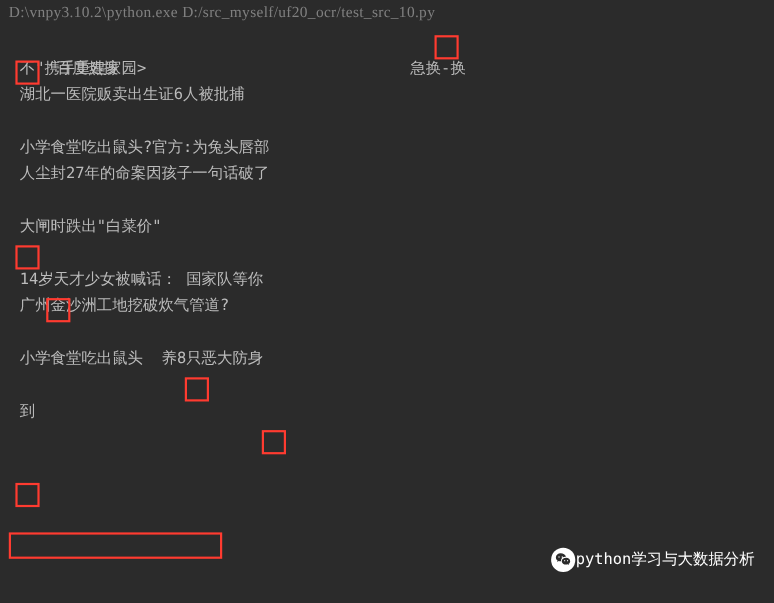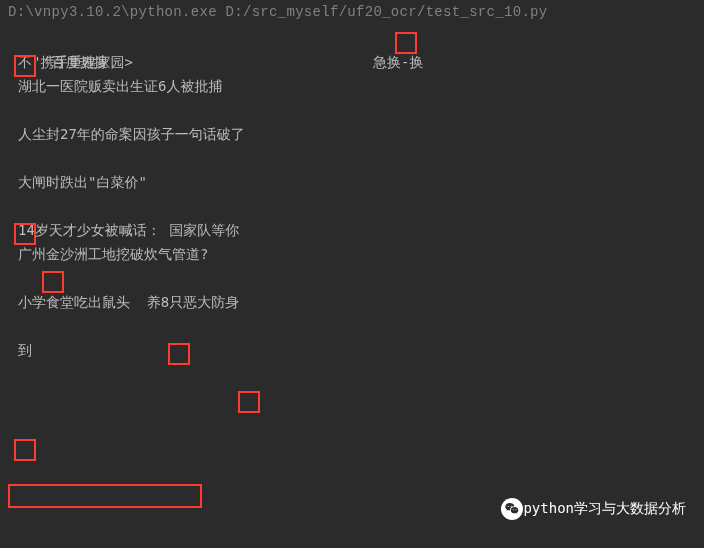--- a/index.html
+++ b/index.html
@@ -8,21 +8,21 @@
     height: 548px;
     background: #2b2b2b;
     font-family: "Microsoft YaHei", "SimSun", monospace, sans-serif;
     font-size: 14px;
     color: #a9b7c6;
     position: relative;
     overflow: hidden;
   }
   .cmd-line {
     color: #808080;
-    font-family: Liberation Mono, monospace;
+    font-family: Liberation Serif, serif;
     font-size: 14px;
     padding: 4px 20px 2px 8px;
     letter-spacing: 0.3px;
     white-space: pre;
   }
   .content {
     padding: 4px 18px 0 18px;
     position: relative;
   }
   .line {
@@ -63,20 +63,21 @@
 
 <div class="cmd-line">D:\vnpy3.10.2\python.exe D:/src_myself/uf20_ocr/test_src_10.py</div>
 
 <div class="content">
   <div class="line">
     <span>百度热搜  &gt;</span><span style="display:inline-block;width:240px"></span><span>急换-换</span>
   </div>
   <div class="line">不"携手重建家园</div>
   <div class="line">湖北一医院贩卖出生证6人被批捕</div>
   <div class="blank"></div>
+  <div class="line">小学食堂吃出鼠头?官方:为兔头唇部</div>
   <div class="line">人尘封27年的命案因孩子一句话破了</div>
   <div class="blank"></div>
   <div class="line">大闸时跌出"白菜价"</div>
   <div class="blank"></div>
   <div class="line">14岁天才少女被喊话： 国家队等你</div>
   <div class="line">广州金沙洲工地挖破炊气管道?</div>
   <div class="blank"></div>
   <div class="line">小学食堂吃出鼠头  养8只恶大防身</div>
   <div class="blank"></div>
   <div class="line">到</div>

